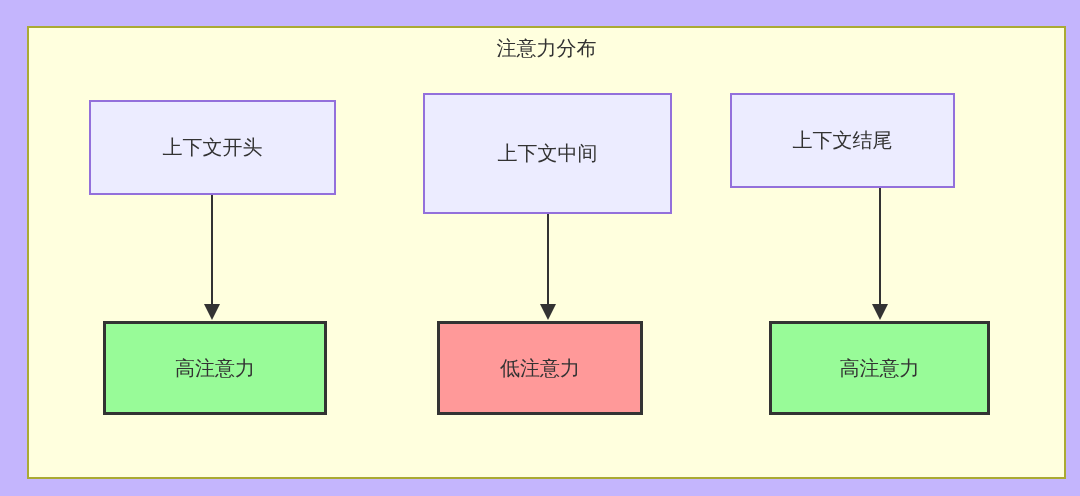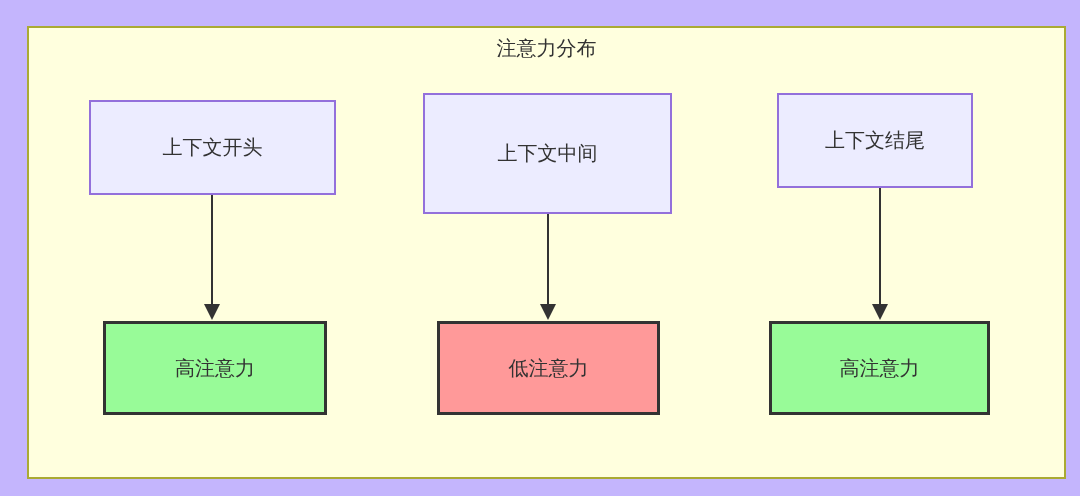--- a/index.html
+++ b/index.html
@@ -32,24 +32,24 @@
     background:var(--high_fill, #98fb98);
     border:3px solid var(--emphasis_border, #333333);
   }
   .low {
     background:var(--low_fill, #ff9999);
     border:3px solid var(--emphasis_border, #333333);
   }
   
   .ctx.c1 { left:89px;  top:92px; width:247px; height:95px;margin-top:8px; }
   .ctx.c2 { left:423px; top:93px; width:249px; height:121px; }
-  .ctx.c3 { left:777px; top:93px; width:196px; height:95px;text-align:center; }
+  .ctx.c3 { left:730px; top:93px; width:225px; height:95px;text-align:center; }
   
   .b1 { left:103px; top:321px; width:224px; height:94px; }
-  .b2 { left:437px; top:321px; width:223px; height:94px; }
+  .b2 { left:437px; top:321px; width:206px; height:94px; }
   .b3 { left:769px; top:321px; width:221px; height:94px; }
   svg.arrows { position:absolute; left:0; top:0; width:1080px; height:496px; pointer-events:none; }
   .arrow-line { stroke:var(--arrow, #333333); stroke-width:2px; }
   .arrow-head { fill:var(--arrow, #333333); }
 </style>
 </head>
 <body>
 
 <div class="canvas">
 

